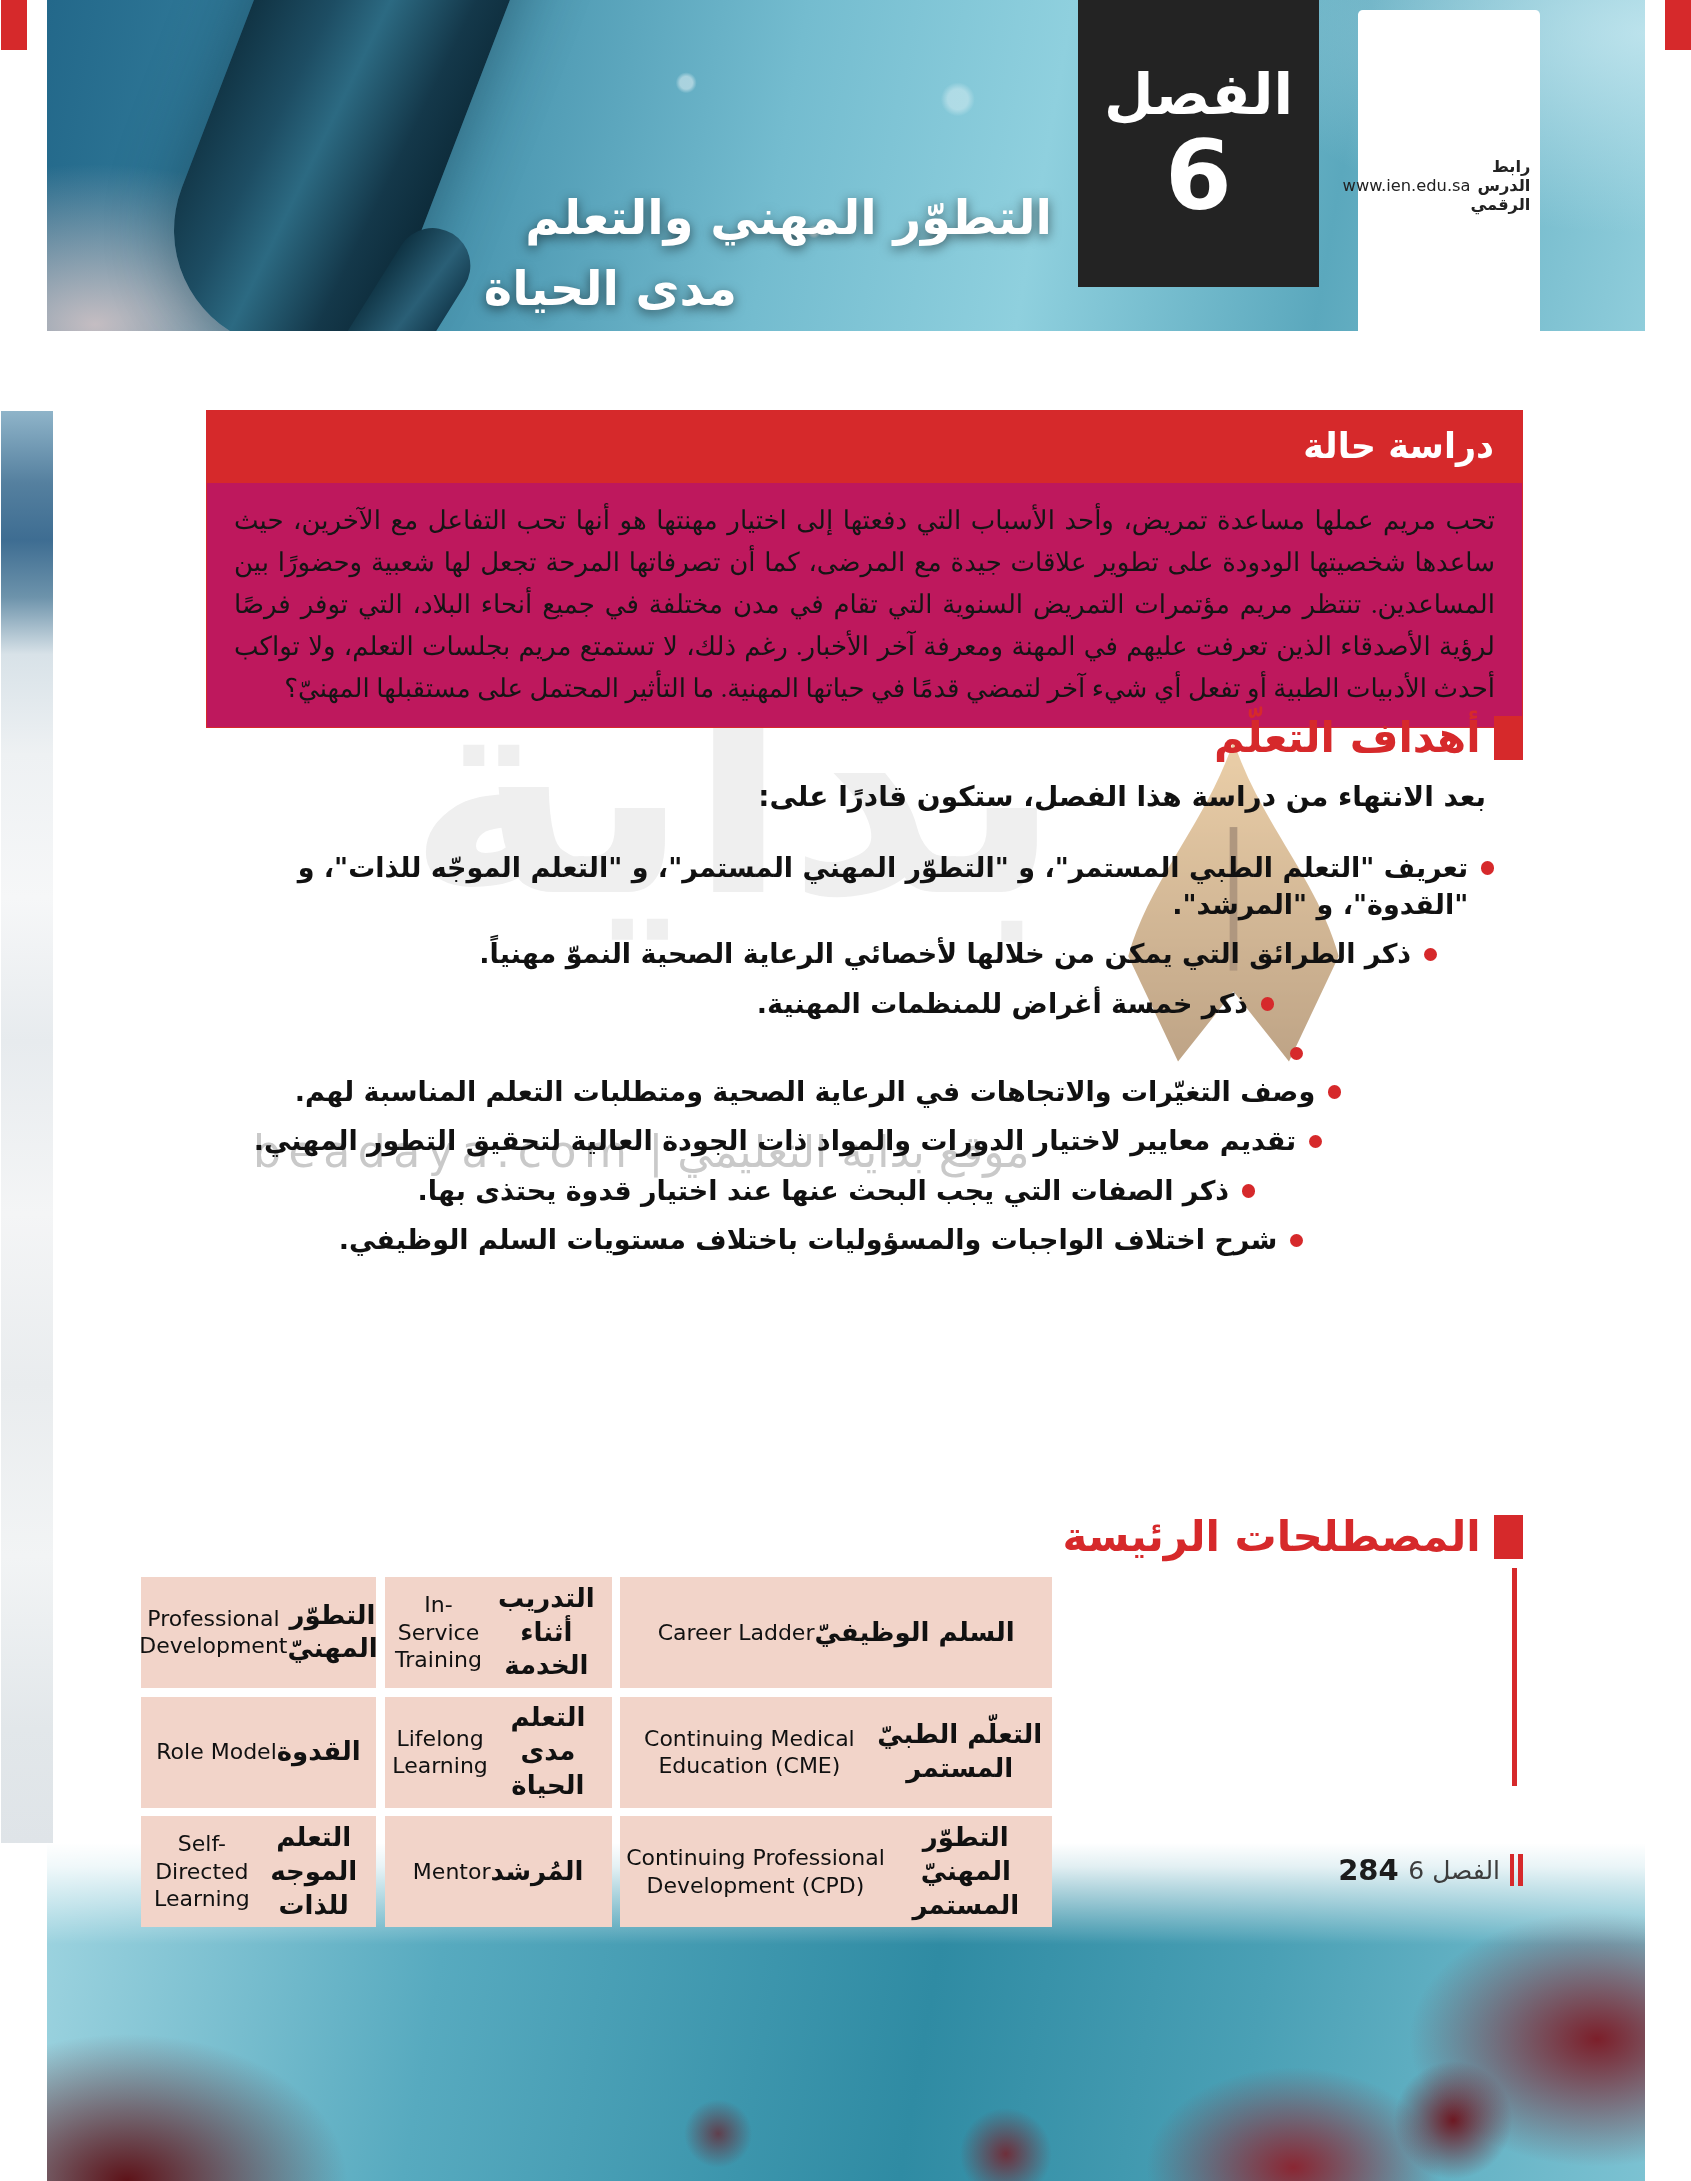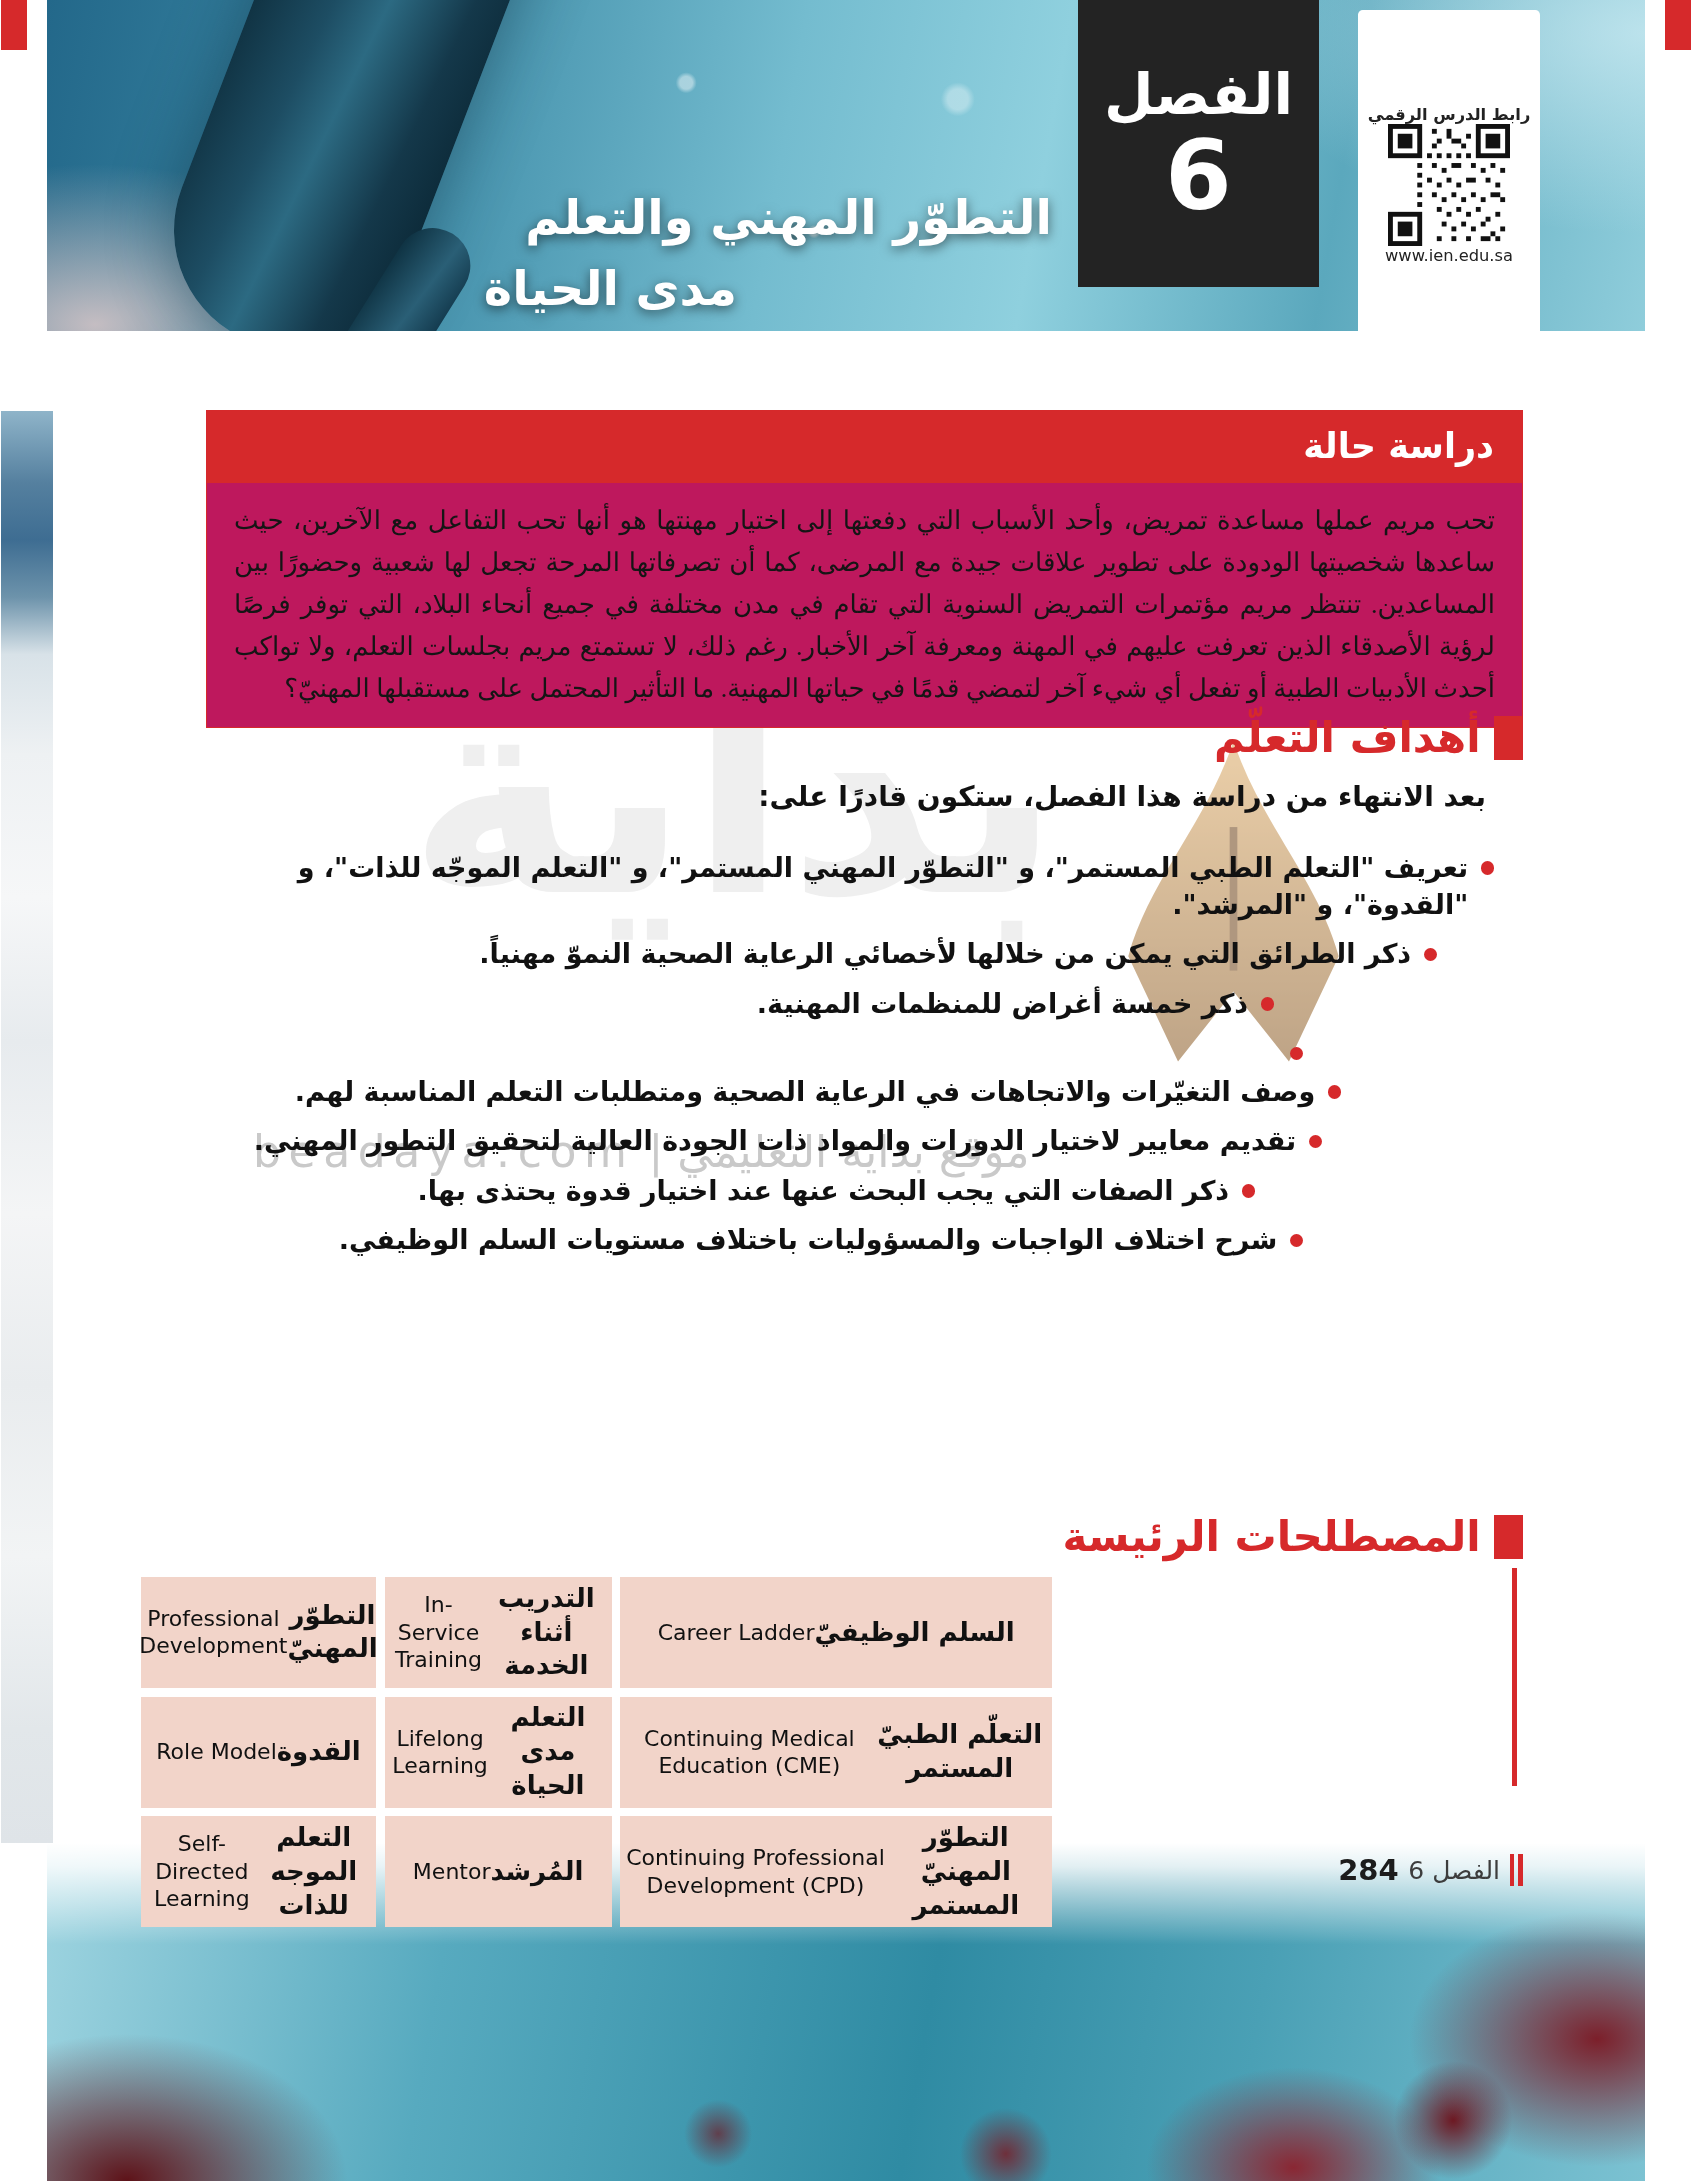--- a/index.html
+++ b/index.html
@@ -32,21 +32,21 @@
     transform:rotate(21deg);
     background:linear-gradient(95deg,#0b2836 0%,#1d4d63 35%,#2c6a82 52%,#14384a 78%,#0b2836 100%);
     box-shadow:0 0 67px rgba(10,40,55,.45);}
   .tool-tip{position:absolute;left:320px;top:220px;width:75px;height:182px;border-radius:38px;
     transform:rotate(32deg);background:linear-gradient(95deg,#0d3040,#2a5f76 55%,#0f3346);}
   .chapter-box{position:absolute;top:0;right:326px;width:241px;height:287px;background:#232323;
     color:#fff;display:flex;flex-direction:column;align-items:center;justify-content:center;gap:3px;}
   .chapter-label{font-size:57px;font-weight:bold;line-height:1.1;}
   .chapter-number{font-size:96px;font-weight:bold;line-height:1;}
   .qr-box{position:absolute;top:9.6px;right:105px;width:182px;height:349px;background:#fff;border-radius:4.8px;
-    display:flex;flex-direction:column;align-items:center;justify-content:center;padding:15.3px 9.6px 13.4px;box-sizing:border-box;}
+    display:flex;flex-direction:row;align-items:center;justify-content:space-between;padding:15.3px 9.6px 13.4px;box-sizing:border-box;}
   .qr-caption{font-size:16.3px;font-weight:bold;color:#222;}
   .qr-svg{width:122px;height:122px;}
   .qr-url{font-size:16.3px;color:#222;direction:ltr;}
   .banner-title1{position:absolute;top:189px;right:593px;font-size:48px;font-weight:bold;color:#fff;
     text-shadow:0 2.9px 11.5px rgba(0,0,0,.55);white-space:nowrap;}
   .banner-title2{position:absolute;top:260px;right:908px;font-size:48px;font-weight:bold;color:#fff;
     text-shadow:0 2.9px 11.5px rgba(0,0,0,.55);white-space:nowrap;}
 
   
   .photo-strip{position:absolute;left:0;top:411px;width:53px;height:1432px;z-index:2;

